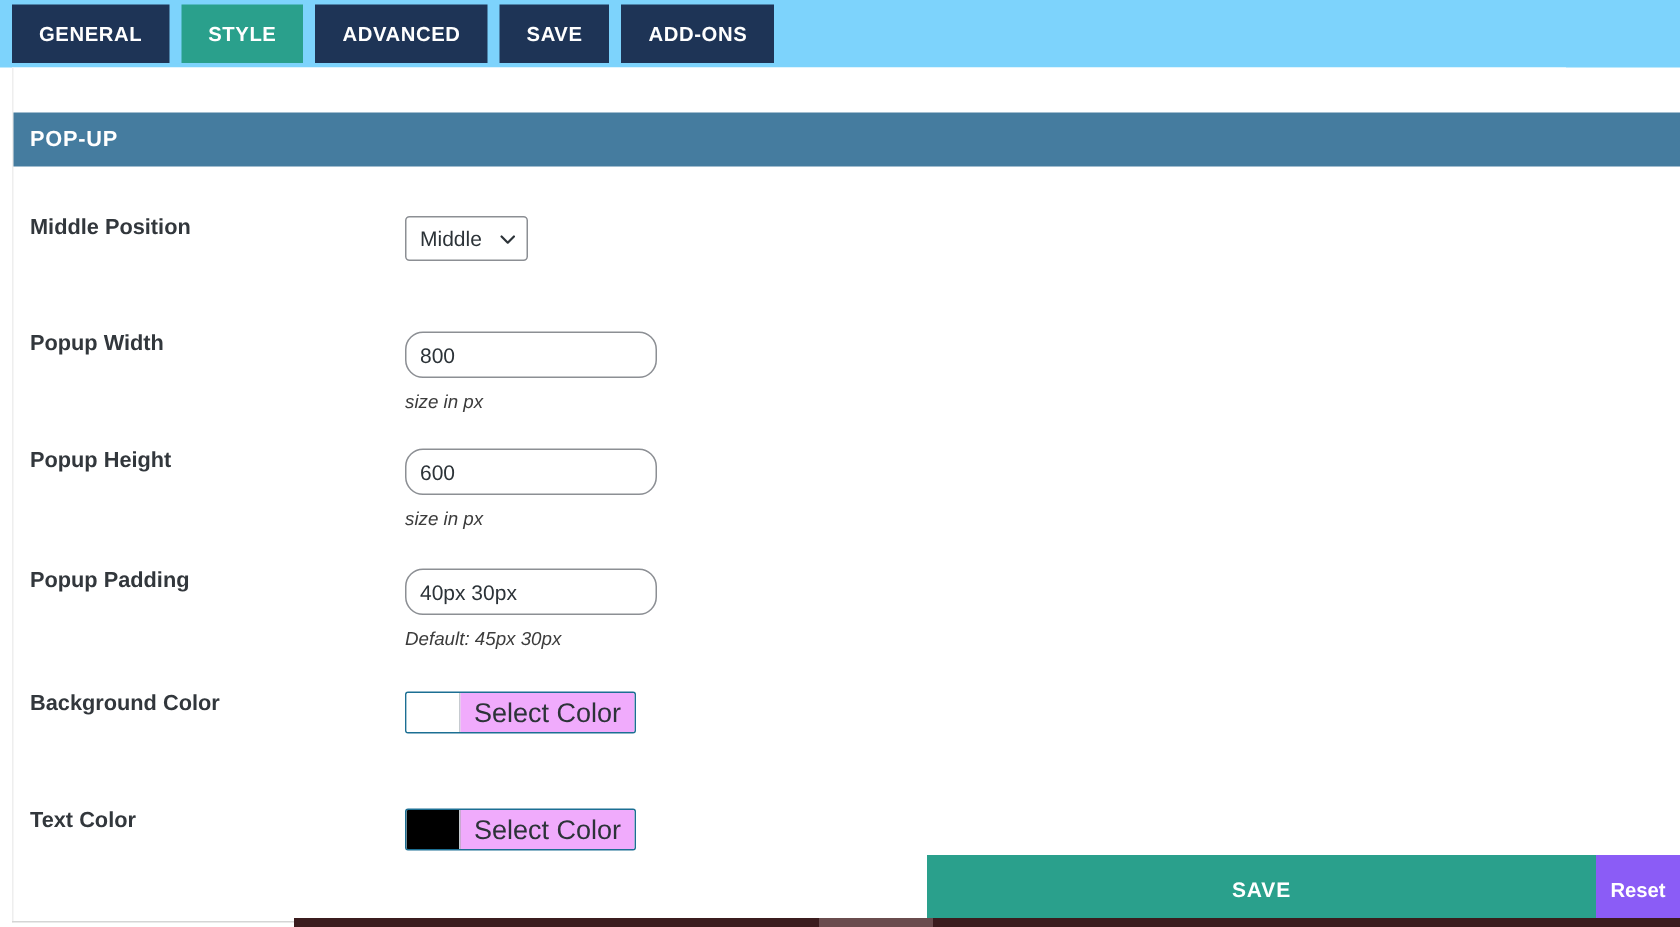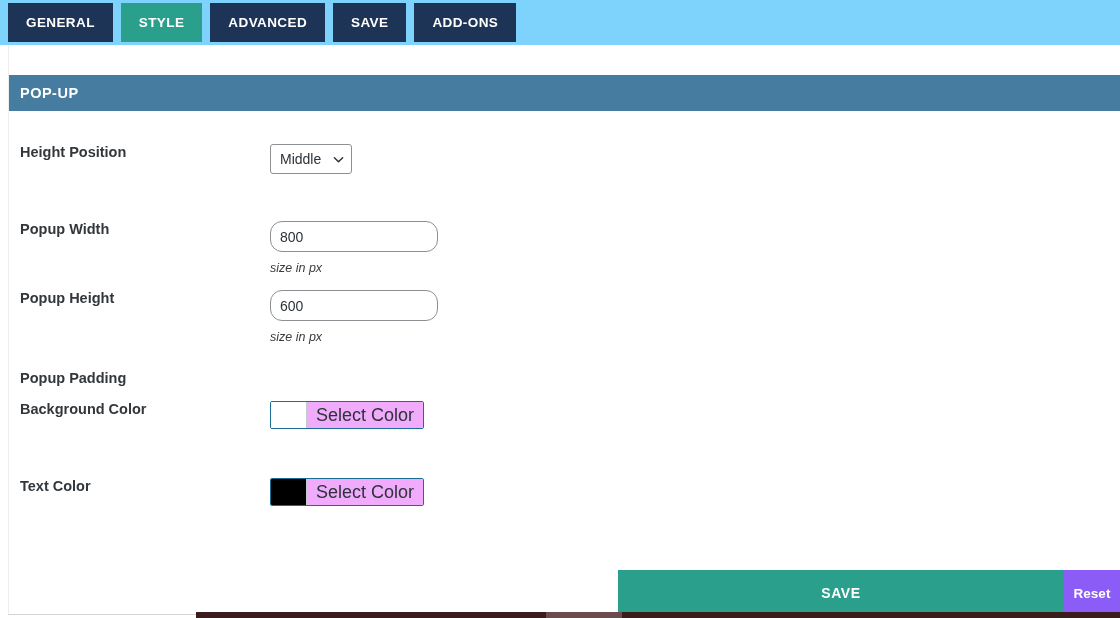--- a/index.html
+++ b/index.html
@@ -283,54 +283,58 @@
 
   <div class="panel">
 
     <div class="section-header">
       <span class="section-header-title">POP-UP</span>
     </div>
 
     <div class="form">
 
       <div class="row" style="margin-top:33px;">
-        <div class="row-label">Height Position</div>
+        <div class="row-label">Middle Position</div>
         <div class="row-control">
           <div class="select">
             <span>Middle</span>
             <span class="chev">
               <svg viewBox="0 0 12 12" width="11" height="11" aria-hidden="true">
                 <path d="M1.5 4 L6 8.5 L10.5 4" fill="none" stroke="#2c3338" stroke-width="1.6" stroke-linecap="round" stroke-linejoin="round"></path>
               </svg>
             </span>
           </div>
         </div>
       </div>
 
       <div class="row" style="margin-top:47px;">
         <div class="row-label">Popup Width</div>
         <div class="row-control">
           <input class="textinput" type="text" value="800" style="">
           <div class="helper">size in px</div>
         </div>
       </div>
 
-      <div class="row" style="margin-top:15px;">
+      <div class="row" style="margin-top:24px;">
         <div class="row-label">Popup Height</div>
         <div class="row-control">
           <input class="textinput" type="text" value="600" style="">
           <div class="helper">size in px</div>
         </div>
       </div>
 
       <div class="row" style="margin-top:26px;">
         <div class="row-label">Popup Padding</div>
-      </div>
-
-      <div class="row" style="margin-top:15px;">
+        <div class="row-control">
+          <input class="textinput" type="text" value="40px 30px" style="">
+          <div class="helper">Default: 45px 30px</div>
+        </div>
+      </div>
+
+      <div class="row" style="margin-top:28px;">
         <div class="row-label">Background Color</div>
         <div class="row-control">
           <div class="colorpick">
             <span class="swatch" style="background:#ffffff;"></span>
             <span class="cp-label">Select Color</span>
           </div>
         </div>
       </div>
 
       <div class="row" style="margin-top:46px;">

